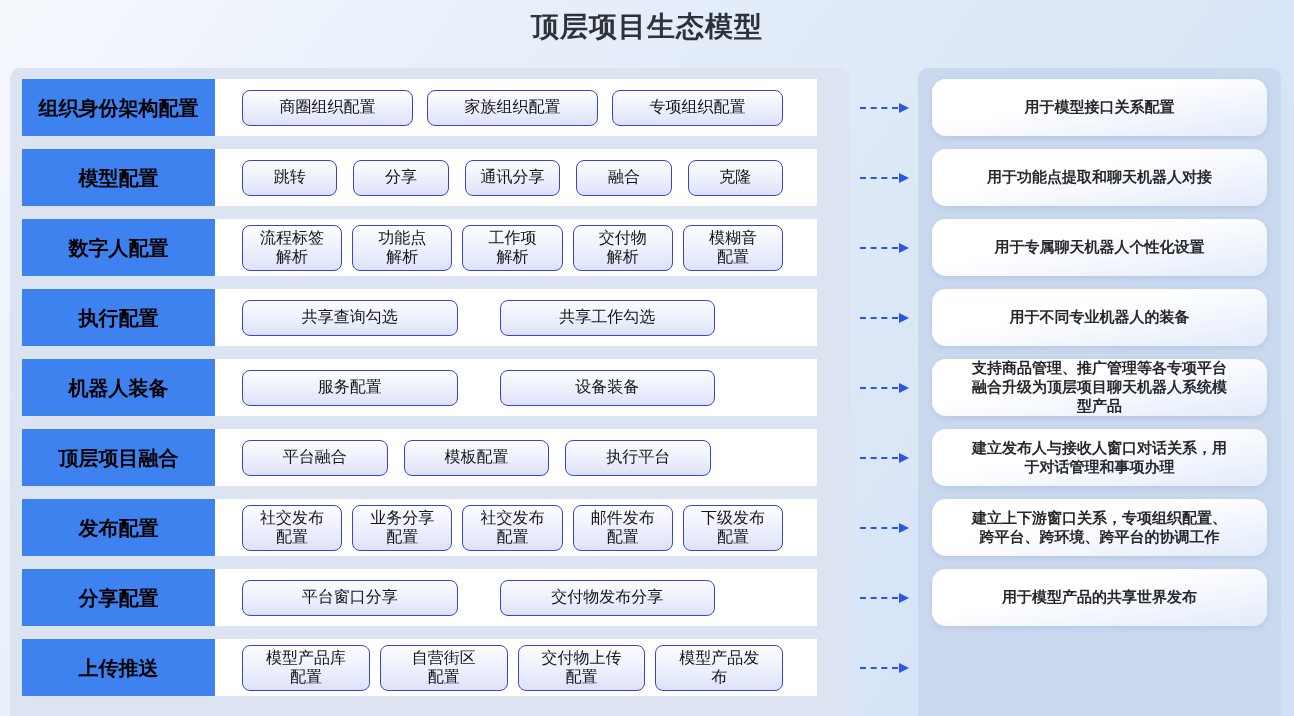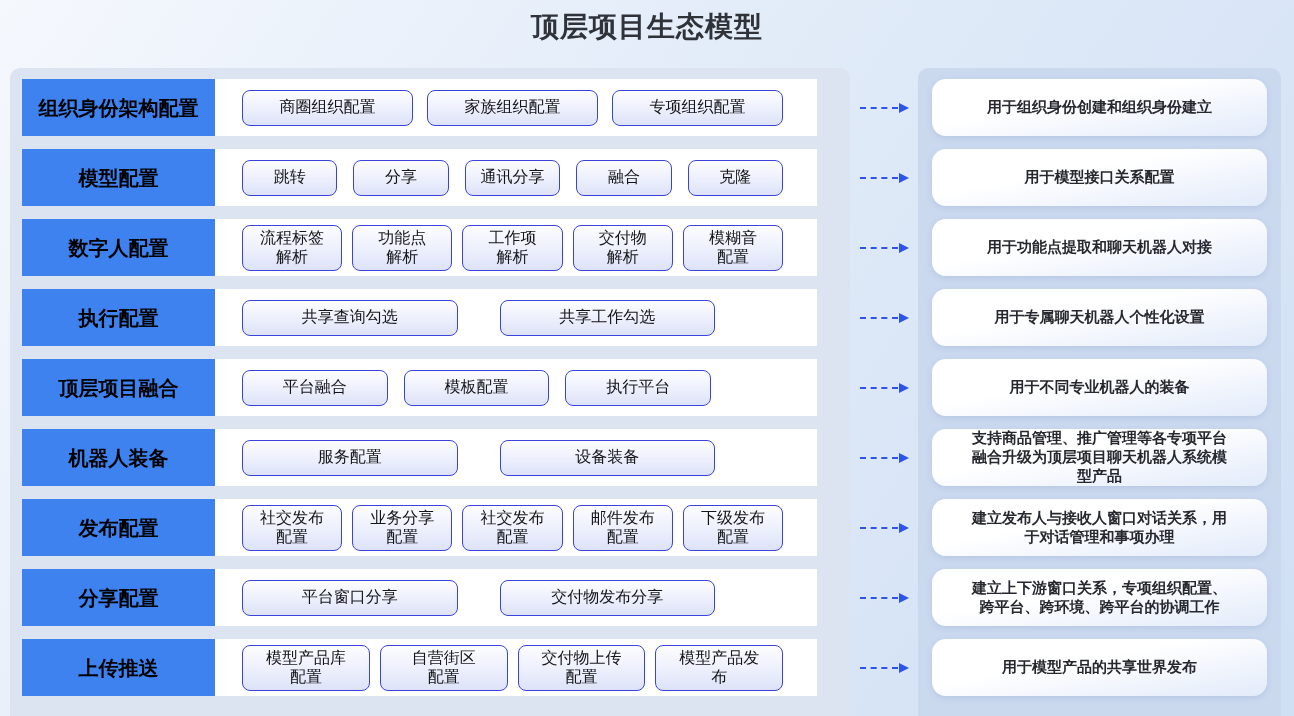--- a/index.html
+++ b/index.html
@@ -126,41 +126,41 @@
     <div class="row-label">执行配置</div>
     <div class="row-strip">
       <div class="btns two">
         <button>共享查询勾选</button>
         <button>共享工作勾选</button>
       </div>
     </div>
   </div>
 
   <div class="row">
+    <div class="row-label">机器人装备</div>
+    <div class="row-strip">
+      <div class="btns two">
+        <button>服务配置</button>
+        <button>设备装备</button>
+      </div>
+    </div>
+  </div>
+
+  <div class="row">
     <div class="row-label">顶层项目融合</div>
     <div class="row-strip">
       <div class="btns three-short">
         <button>平台融合</button>
         <button>模板配置</button>
         <button>执行平台</button>
       </div>
     </div>
   </div>
 
   <div class="row">
-    <div class="row-label">机器人装备</div>
-    <div class="row-strip">
-      <div class="btns two">
-        <button>服务配置</button>
-        <button>设备装备</button>
-      </div>
-    </div>
-  </div>
-
-  <div class="row">
     <div class="row-label">发布配置</div>
     <div class="row-strip">
       <div class="btns g10 tall">
         <button>社交发布
 配置</button>
         <button>业务分享
 配置</button>
         <button>社交发布
 配置</button>
         <button>邮件发布
@@ -250,21 +250,20 @@
     </div>
   <div class="arrow-slot">
       <span class="arrow">
         <span class="dash"></span>
         <span class="head"></span>
       </span>
     </div>
 </div>
 
 <div class="right-panel">
-  <div class="result-box">用于组织身份创建和组织身份建立</div>
   <div class="result-box">用于模型接口关系配置</div>
   <div class="result-box">用于功能点提取和聊天机器人对接</div>
   <div class="result-box">用于专属聊天机器人个性化设置</div>
   <div class="result-box">用于不同专业机器人的装备</div>
   <div class="result-box">支持商品管理、推广管理等各专项平台融合升级为顶层项目聊天机器人系统模型产品</div>
   <div class="result-box">建立发布人与接收人窗口对话关系，用于对话管理和事项办理</div>
   <div class="result-box">建立上下游窗口关系，专项组织配置、跨平台、跨环境、跨平台的协调工作</div>
   <div class="result-box">用于模型产品的共享世界发布</div>
 </div>
 

